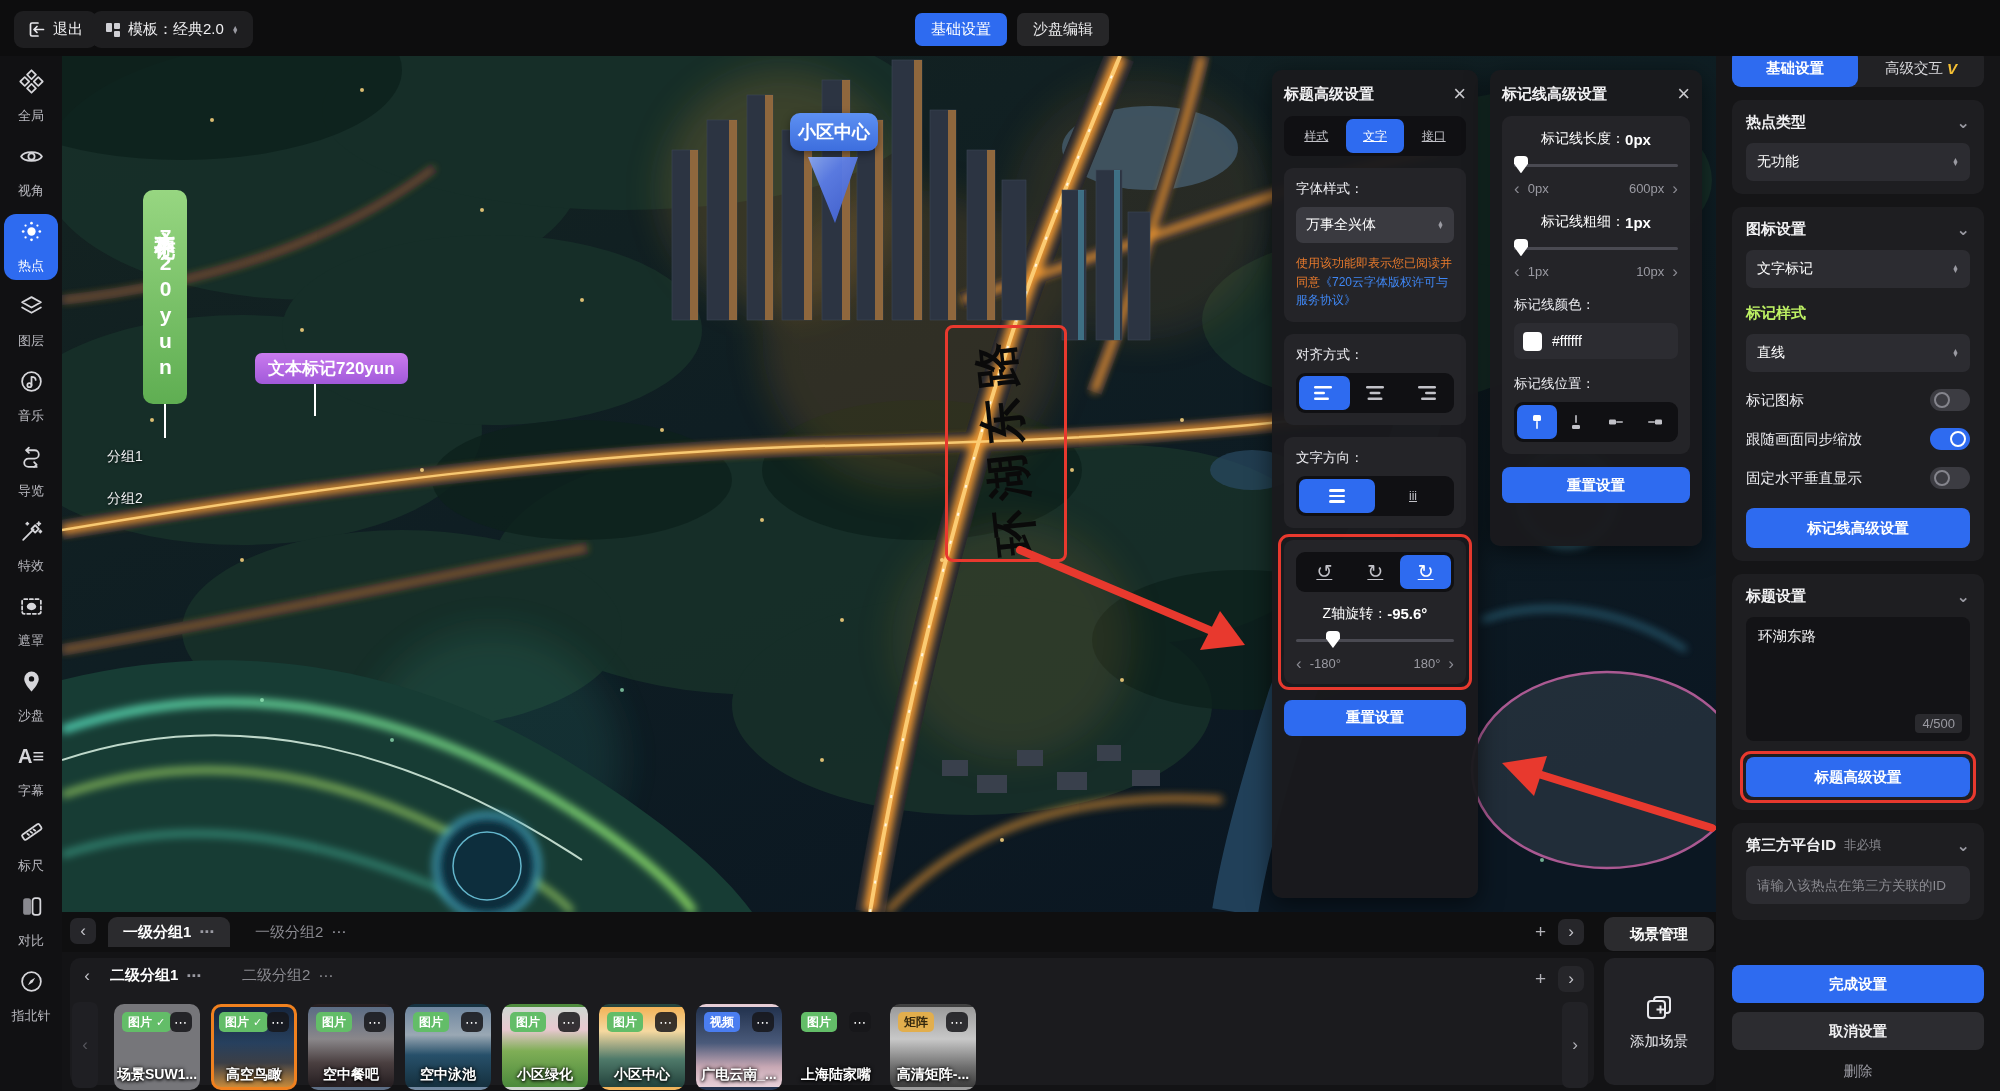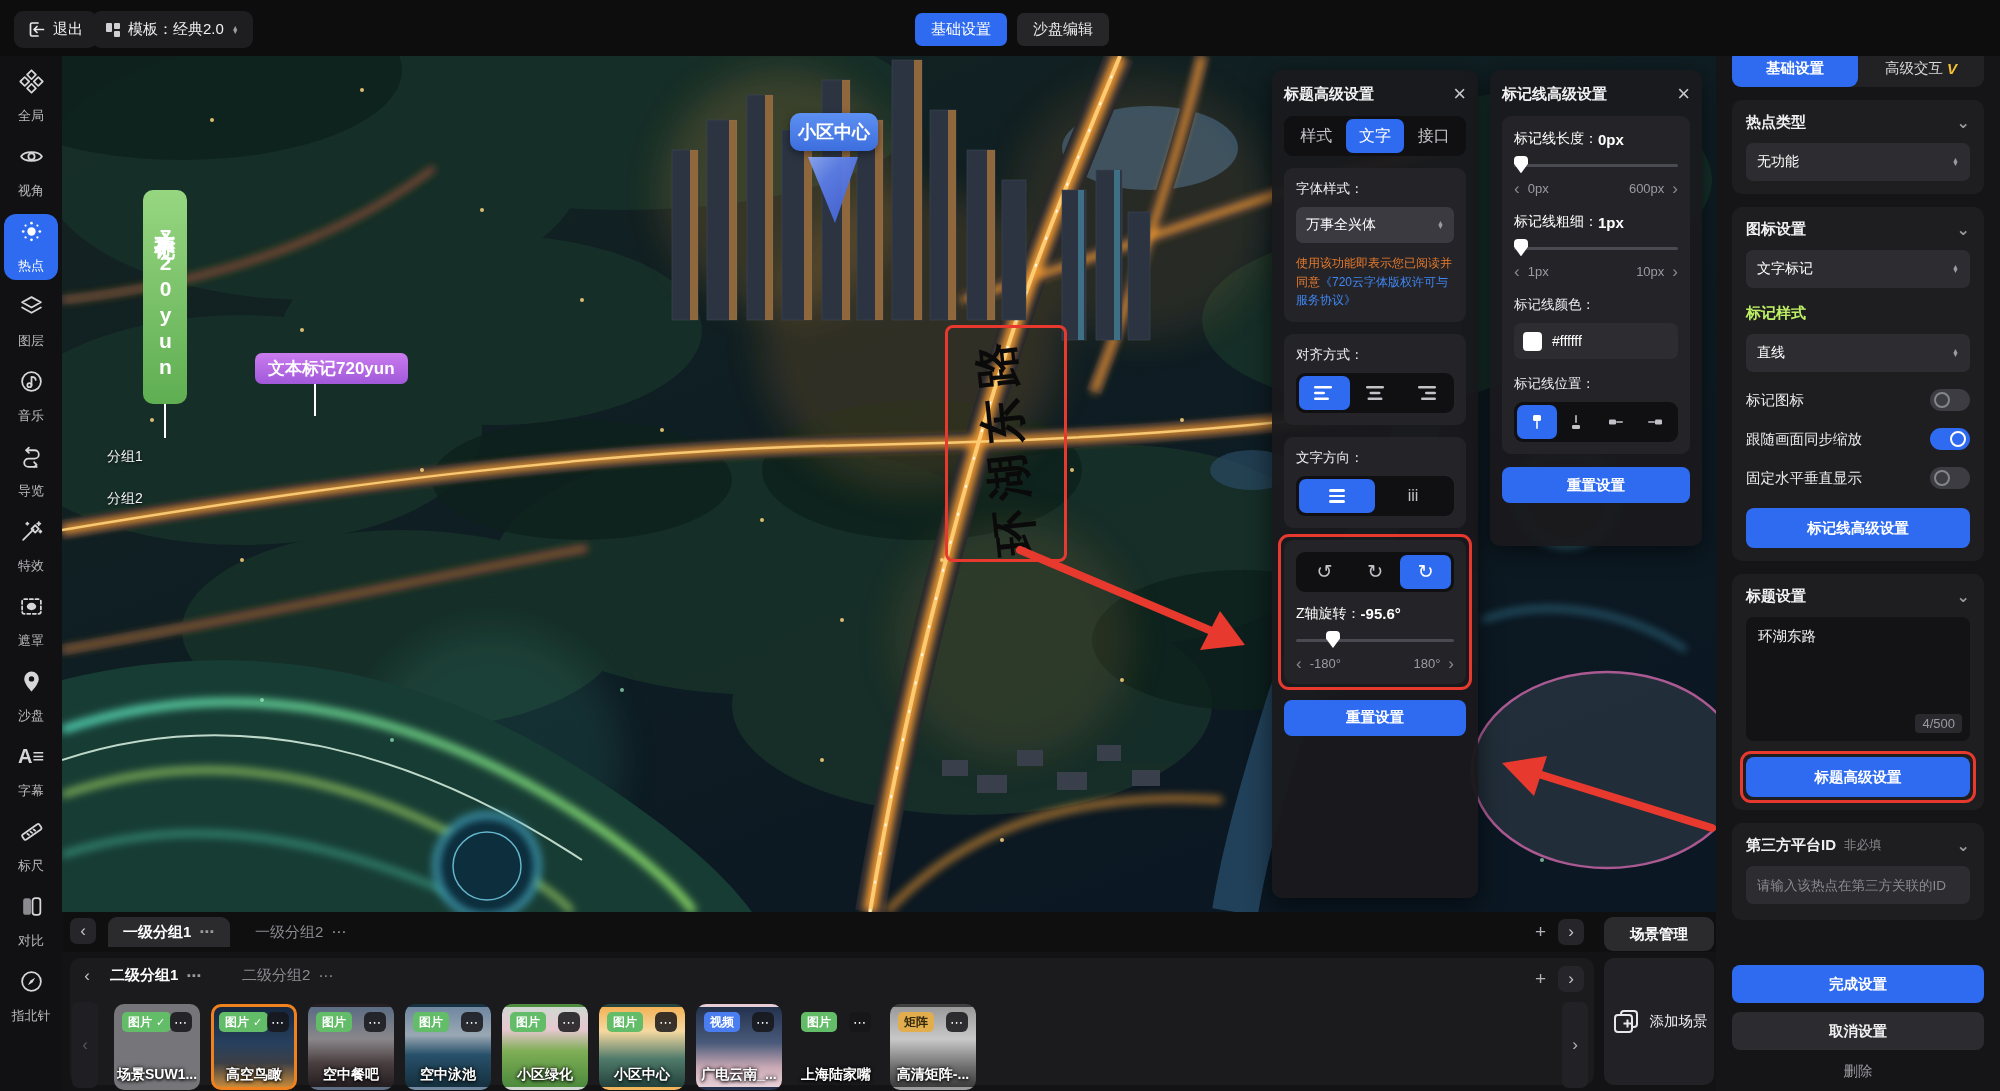--- a/index.html
+++ b/index.html
@@ -65,32 +65,32 @@
     display:flex; align-items:center; justify-content:center; z-index:6;}
   .road-text{white-space:nowrap; transform:rotate(-96deg); font-size:46px; font-weight:900; color:#0a0a0a; letter-spacing:10px;}
   .anno-svg{position:absolute; left:0; top:0; width:1654px; height:856px; z-index:8; pointer-events:none;}
 
   
   .panel{position:absolute; background:rgba(26,26,29,.97); border-radius:10px; box-shadow:0 6px 24px rgba(0,0,0,.55); z-index:20; padding:12px;}
   .panel-head{display:flex; align-items:center; justify-content:space-between; height:24px;}
   .panel-title{font-size:15px; font-weight:700; color:#f2f2f4;}
   .close-btn{cursor:pointer; line-height:1;}
   .seg{display:flex; background:#101013; border-radius:9px; padding:3px; height:40px; margin-top:10px;}
-  .seg .cell{flex:1; display:flex; align-items:center; justify-content:center; font-size:16px; color:#c2c2c8; border-radius:7px; cursor:pointer; gap:4px;}
+  .seg .cell{flex:1; display:flex; align-items:center; justify-content:center; font-size:12px; color:#c2c2c8; border-radius:7px; cursor:pointer; gap:4px;text-decoration:underline;}
   .seg .cell.on{background:#2e6bf0; color:#fff;}
   .card{background:#242428; border-radius:9px; padding:12px; margin-top:12px;}
   .fld-label{font-size:13.5px; color:#ececf0;}
   .select{margin-top:9px; height:36px; background:#3a3a40; border-radius:7px; display:flex; align-items:center; justify-content:space-between; padding:0 10px; font-size:14px; color:#fff; cursor:pointer;}
   .warn{margin-top:11px; font-size:12px; line-height:1.55; color:#e87a2c;}
   .warn .lnk{color:#3f87f5; cursor:pointer;}
   .swatch-row{margin-top:9px; height:36px; background:#2c2c31; border-radius:7px; display:flex; align-items:center; gap:10px; padding:0 9px; font-size:14px; cursor:pointer;}
   .swatch{width:19px; height:19px; border-radius:4px;}
   .swatch.black{background:#000; border:1px solid #5a5a60;}
   .swatch.white{background:#fff;}
-  .val-row{display:flex; justify-content:flex-start; align-items:center; margin-top:2px;}
+  .val-row{display:flex; justify-content:center; align-items:center; margin-top:2px;}
   .val-row .v{font-size:15px; font-weight:700; color:#fff;}
   .slider{position:relative; height:18px; margin-top:8px; cursor:pointer;}
   .slider .track{position:absolute; left:0; right:0; top:8px; height:3px; background:#4a4a52; border-radius:2px;}
   .slider .thumb{position:absolute; top:0; width:14px; height:17px; background:#fff; border-radius:4px 4px 2px 2px;
     clip-path:polygon(0 0,100% 0,100% 45%,52% 100%,48% 100%,0 45%);}
   .range-row{display:flex; align-items:center; margin-top:6px; font-size:13px; color:#9a9aa2;}
   .range-row .mx{margin-left:auto;}
   .range-row .arr{color:#8a8a92; font-size:17px; line-height:1; cursor:pointer;}
   .range-row .mn{margin-left:8px;} .range-row .mx{margin-right:8px;}
   .blue-btn{height:36px; background:#2e6bf0; border-radius:8px; display:flex; align-items:center; justify-content:center; font-size:14.5px; font-weight:700; color:#fff; cursor:pointer;}
@@ -143,21 +143,21 @@
   .b-row1{position:absolute; left:0; top:0; width:100%; height:40px; background:#0f0f10;}
   .b-inner{position:absolute; left:8px; top:46px; right:122px; bottom:6px; background:#1b1b1e; border-radius:10px;}
   .sq-btn{width:26px; height:26px; border-radius:7px; background:#26262a; color:#c2c2c8; display:flex; align-items:center; justify-content:center; font-size:17px; cursor:pointer;}
   .tab1{position:absolute; display:flex; align-items:center; gap:8px; height:30px; padding:0 15px; border-radius:9px 9px 0 0; font-size:15px; cursor:pointer;}
   .tab1.sel{background:#2b2b2e; color:#fff; font-weight:700;}
   .tab1.dim{color:#8a8a90;}
   .tab1 .i-more::before{color:#9a9aa2;}
   .row-icons{position:absolute; display:flex; align-items:center; gap:12px;}
   .plus-ico{color:#b2b2b8; font-size:19px; cursor:pointer;}
   .scene-manage{position:absolute; right:2px; top:5px; width:110px; height:34px; background:#2b2b2e; border-radius:9px; display:flex; align-items:center; justify-content:center; font-size:14.5px; font-weight:700; cursor:pointer;}
-  .add-scene{position:absolute; right:2px; top:46px; width:110px; height:127px; background:#222226; border-radius:10px; display:flex; flex-direction:row; align-items:center; justify-content:center; gap:9px; cursor:pointer;}
+  .add-scene{position:absolute; right:2px; top:46px; width:110px; height:127px; background:#222226; border-radius:10px; display:flex; flex-direction:column; align-items:center; justify-content:center; gap:9px; cursor:pointer;}
   .add-scene svg{width:30px; height:30px; stroke:#e8e8ec; fill:none; stroke-width:2;}
   .add-scene .lbl{font-size:14.5px; color:#ececf0;}
   .tab2{display:flex; align-items:center; gap:8px; font-size:15px; cursor:pointer;}
   .tab2.sel{color:#fff; font-weight:700;}
   .tab2.dim{color:#8a8a90;}
 
   .thumbs{position:absolute; left:44px; top:46px; display:flex; gap:11px;}
   .thumb{position:relative; width:86px; height:86px; border-radius:10px; border:3px solid transparent; cursor:pointer; overflow:hidden;}
   .thumb.sel{border-color:#f0811f;}
   .thumb .name{position:absolute; left:0; right:0; bottom:3px; text-align:center; font-size:14px; font-weight:700; color:#fff; text-shadow:0 1px 3px #000,0 0 4px #000; white-space:nowrap;}

